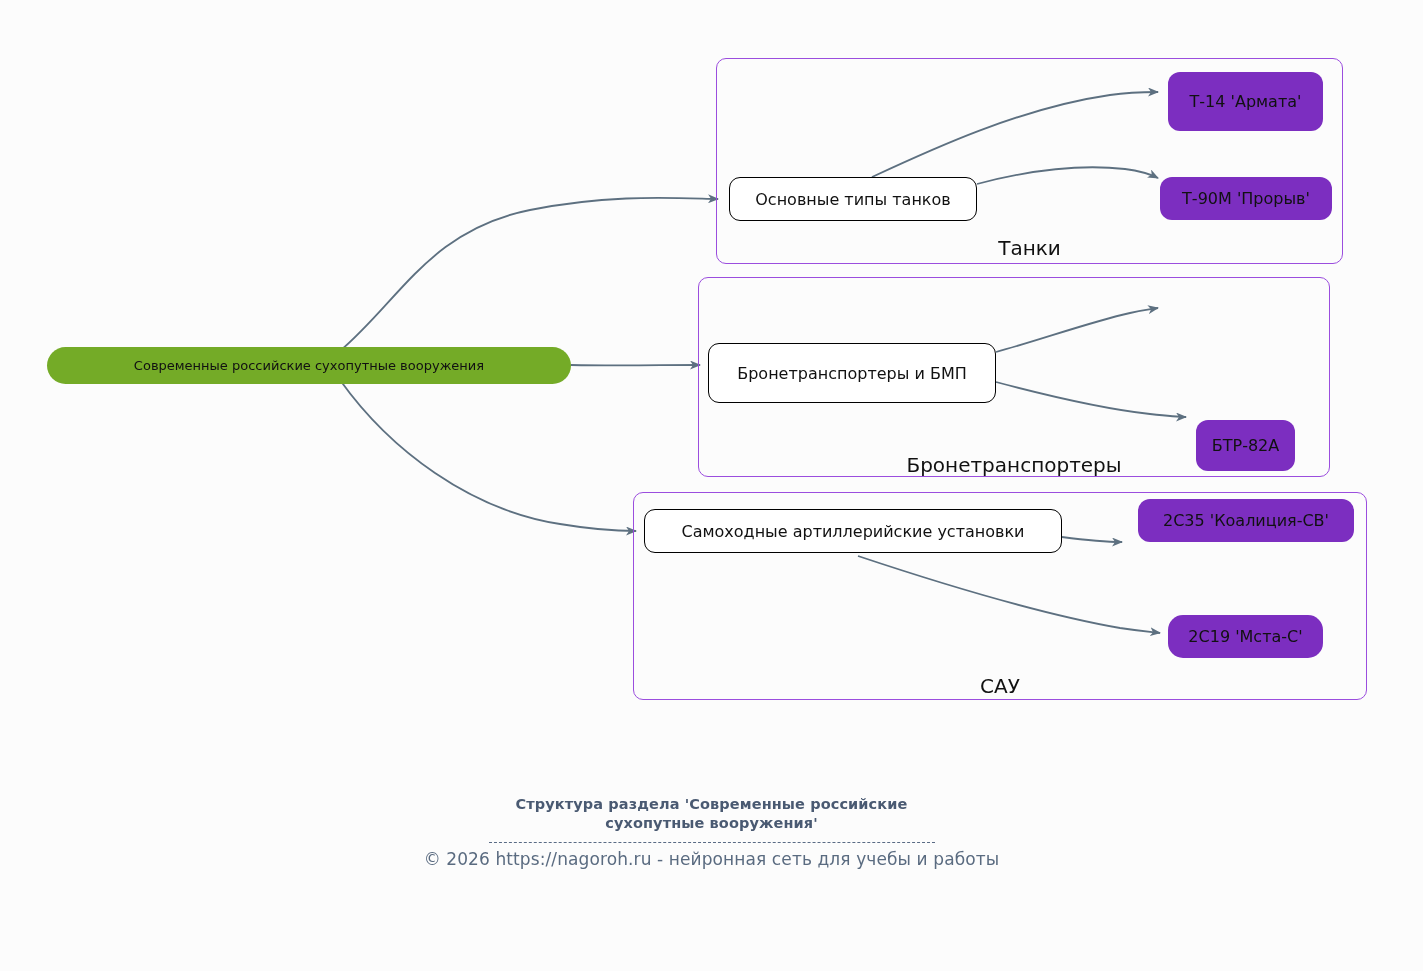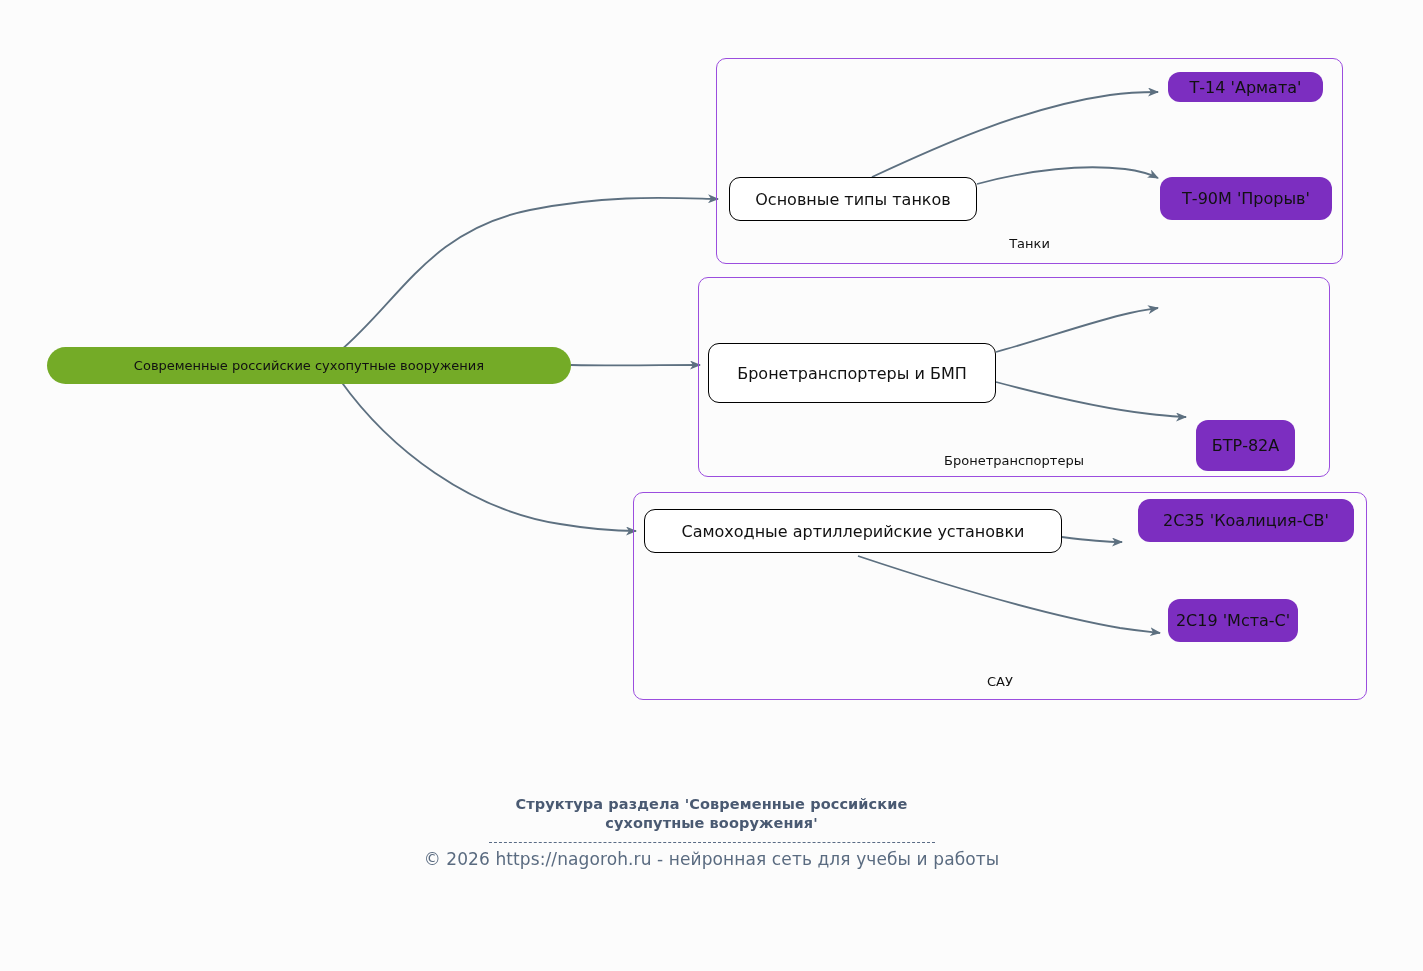--- a/index.html
+++ b/index.html
@@ -39,21 +39,21 @@
   
   .cluster {
     position: absolute;
     border: 1.6px solid #9b4dde;
     border-radius: 10px;
     background: transparent;
     box-sizing: border-box;
   }
   .cluster-label {
     position: absolute;
-    font-size: 13px;
+    font-size: 20px;
     color: #111111;
     white-space: nowrap;
     text-align: center;
     font-family: "DejaVu Sans", "Liberation Sans", sans-serif;
   }
 
   
   .node {
     position: absolute;
     box-sizing: border-box;
@@ -158,30 +158,30 @@
   <div class="cluster-label" style="left:633px; top:674px; width:734px;">САУ</div>
 
   <div class="node node-root" style="left:47px; top:347px; width:524px; height:37px;">Современные российские сухопутные вооружения</div>
 
   <div class="node node-branch" style="left:729px; top:177px; width:248px; height:44px;">Основные типы танков</div>
 
   <div class="node node-branch" style="left:708px; top:343px; width:288px; height:60px;">Бронетранспортеры и БМП</div>
 
   <div class="node node-branch" style="left:644px; top:509px; width:418px; height:44px;">Самоходные артиллерийские установки</div>
 
-  <div class="node node-leaf" style="left:1168px; top:72px; width:155px; height:30px;">Т-14 'Армата'</div>
+  <div class="node node-leaf" style="left:1168px; top:72px; width:155px; height:59px;">Т-14 'Армата'</div>
 
   <div class="node node-leaf" style="left:1160px; top:177px; width:172px; height:43px;">Т-90М 'Прорыв'</div>
 
 
   <div class="node node-leaf" style="left:1196px; top:420px; width:99px; height:51px;">БТР-82А</div>
 
   <div class="node node-leaf" style="left:1138px; top:499px; width:216px; height:43px;">2С35 'Коалиция-СВ'</div>
 
-  <div class="node node-leaf" style="left:1168px; top:599px; width:130px; height:43px;">2С19 'Мста-С'</div>
+  <div class="node node-leaf" style="left:1168px; top:615px; width:155px; height:43px;border-radius:15px;">2С19 'Мста-С'</div>
 
   <div id="caption-block">
     <div class="caption-title">Структура раздела 'Современные российские</div>
     <div class="caption-title">сухопутные вооружения'</div>
     <div class="caption-divider"></div>
     <div class="footer-text">© 2026 https://nagoroh.ru - нейронная сеть для учебы и работы</div>
   </div>
 
 </div>
 

